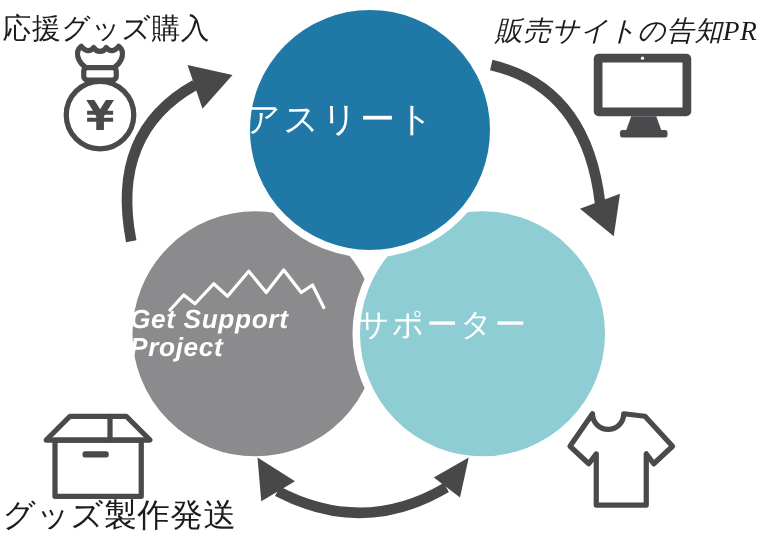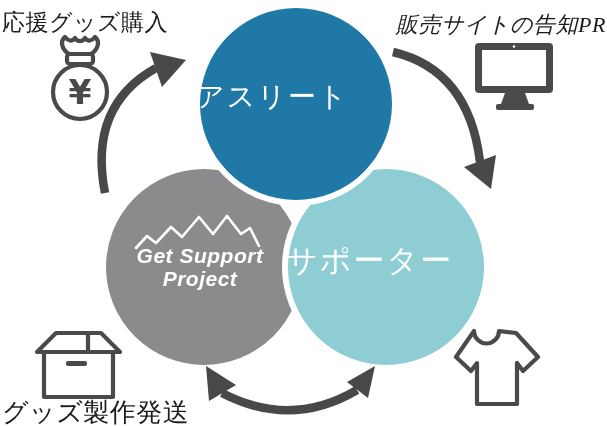--- a/index.html
+++ b/index.html
@@ -13,23 +13,23 @@
     letter-spacing:0.5px;font-weight:500;
   }
   .lbl-tl{left:2px;top:7px;font-size:23px;}
   .lbl-tr{right:1px;top:10px;font-style:italic;}
   .lbl-bl{left:2px;top:395px;font-size:26px;}
   .lbl-br{right:6px;top:395px;font-size:23px;}
   .circle-label{
     position:absolute;color:#ffffff;letter-spacing:2px;
   }
   .lbl-athlete{left:196px;top:80px;width:200px;font-size:28px;line-height:34px;}
-  .lbl-supporter{left:286px;top:244px;width:200px;font-size:31px;line-height:34px;}
+  .lbl-supporter{left:286px;top:244px;width:200px;font-size:25px;line-height:34px;}
   .logo-text{
-    position:absolute;left:104px;top:244px;width:192px;text-align:center;
+    position:absolute;left:104px;top:244px;width:192px;text-align:left;
     color:#ffffff;font-family:"Liberation Sans","DejaVu Sans",sans-serif;
     font-weight:bold;font-style:italic;font-size:21px;line-height:23px;
     letter-spacing:0.5px;
   }
   .shaft{fill:none;stroke:#48484b;stroke-width:8.5;}
   .head{fill:#48484b;stroke:none;}
   .oc{stroke:#ffffff;stroke-width:6;}
   .ic{fill:none;stroke:#4a4a4d;stroke-width:4.2;stroke-linejoin:round;stroke-linecap:round;}
   .icf{fill:#4a4a4d;stroke:none;}
   .yen{font-family:"DejaVu Sans","Liberation Sans",sans-serif;font-weight:bold;font-size:33px;fill:#4a4a4d;}

